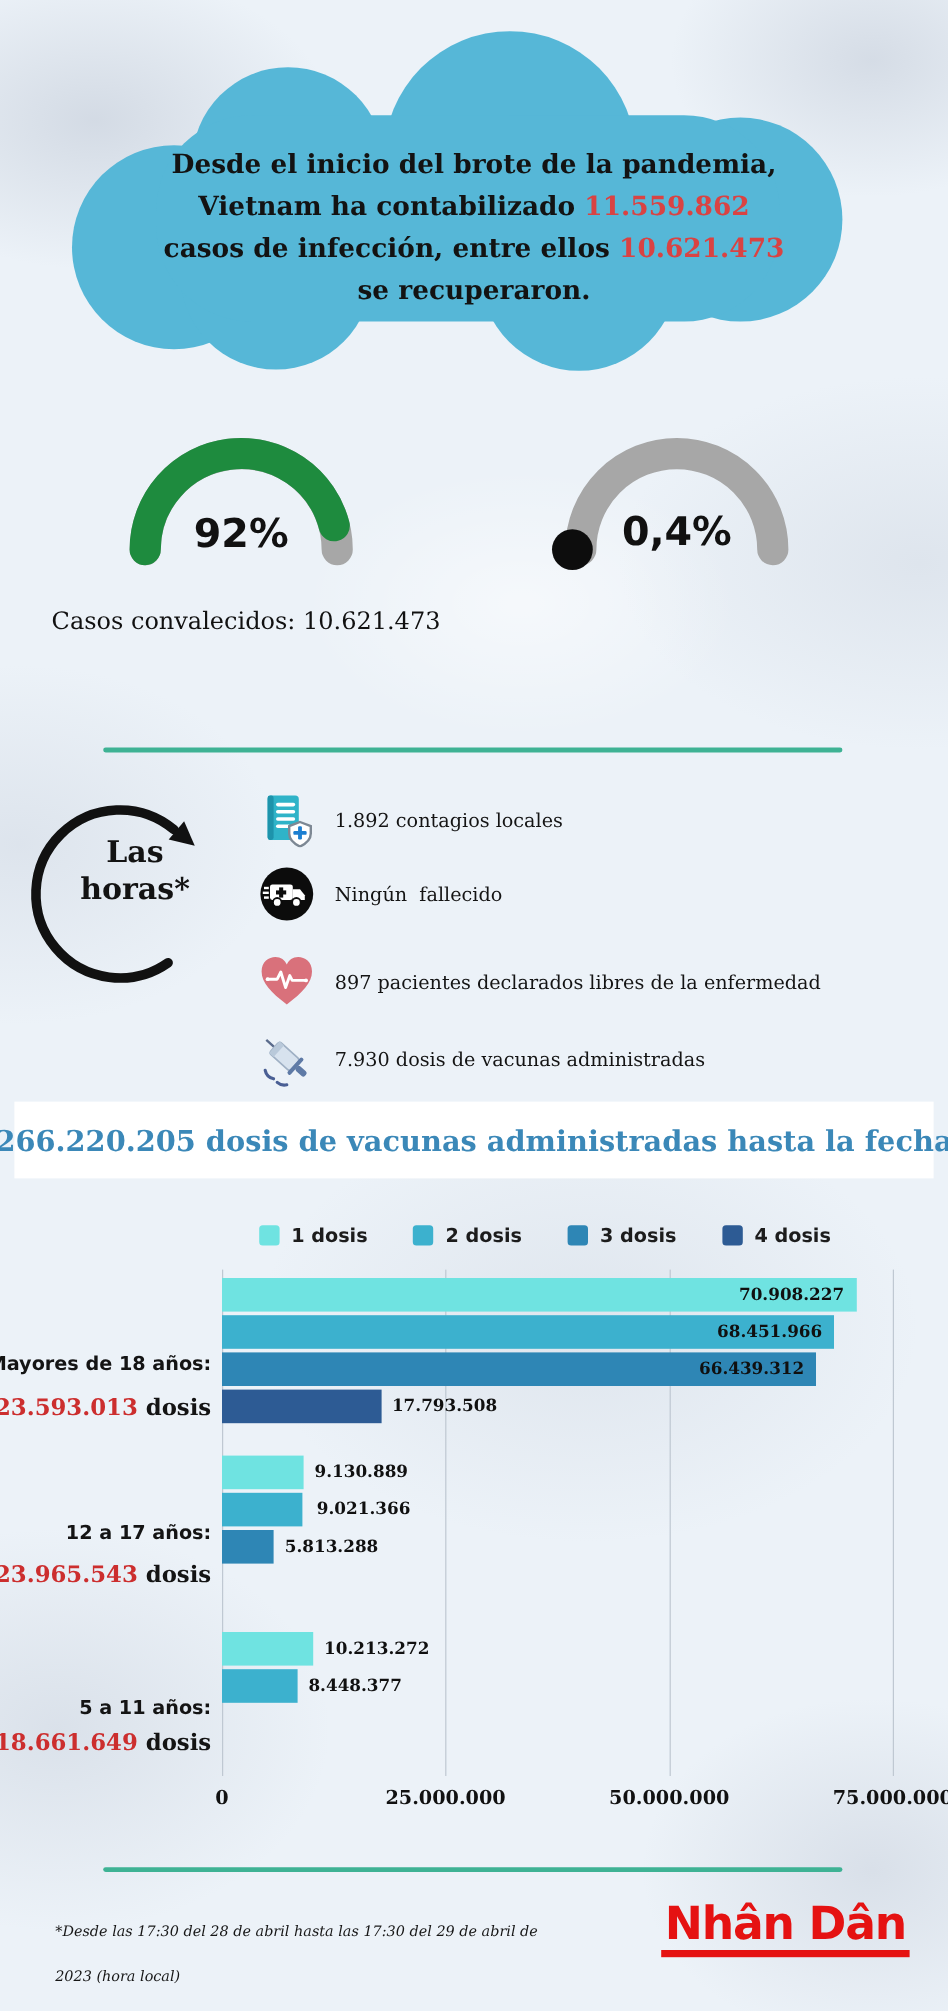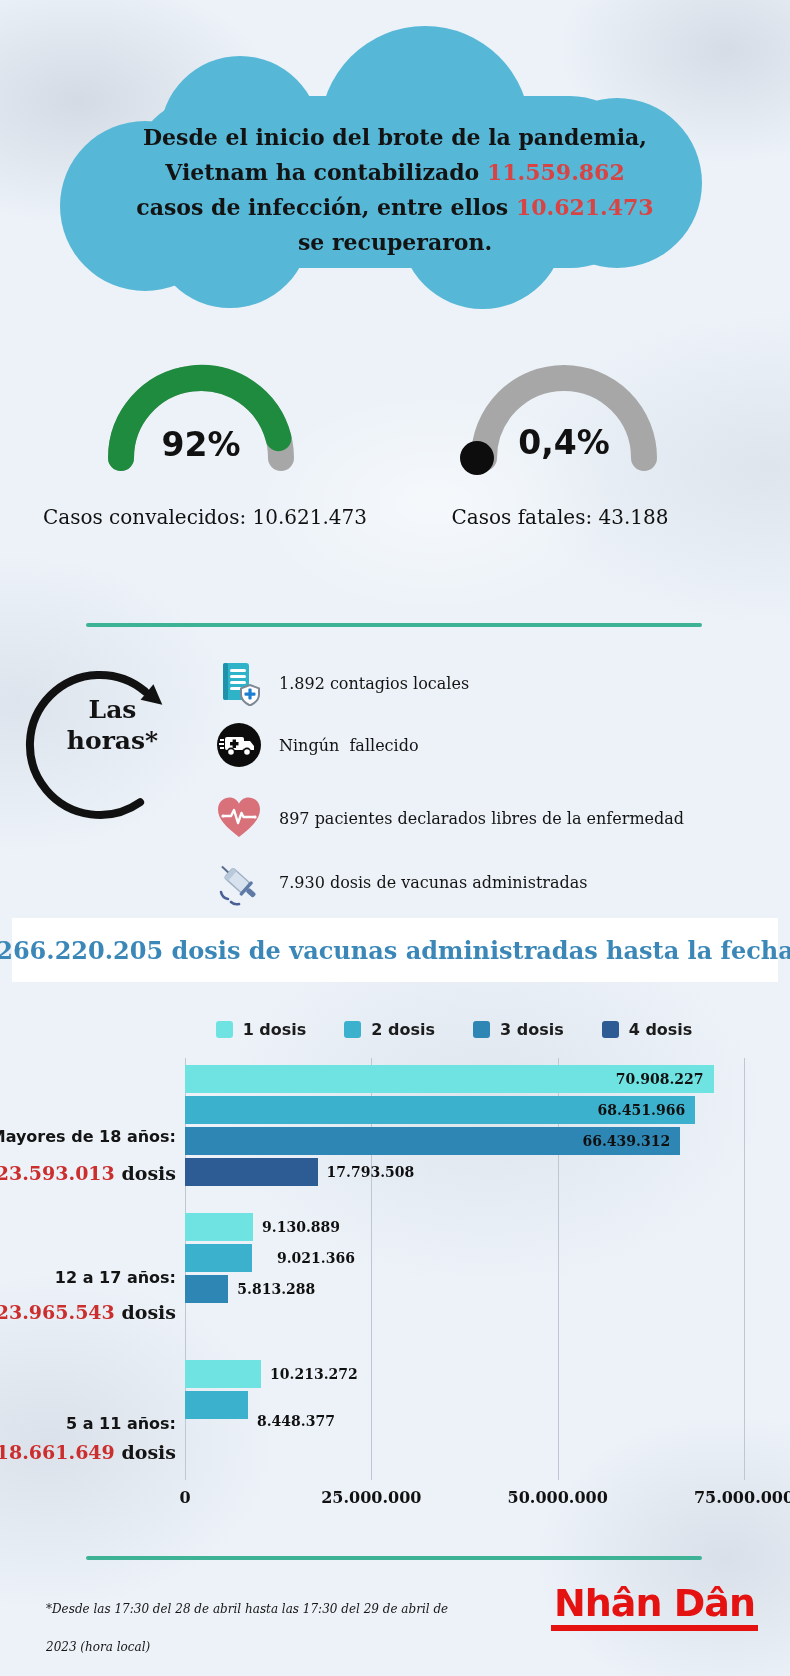--- a/index.html
+++ b/index.html
@@ -95,21 +95,20 @@
     <path id="g0-bg" stroke="#a7a7a7" d="M 26 110 A 80 80 0 0 1 186.0 110.0"></path>
     <path id="g0-fg" d="M 26 110 A 80 80 0 0 1 183.5 90.1" stroke="#1e8b3e"></path>
     <text class="gauge-label" x="106" y="108">92%</text>
   </svg>
   <svg class="gauge" style="left:452px;top:348px" width="220" height="132" viewBox="0 0 220 132">
     <path id="g1-bg" stroke="#a7a7a7" d="M 32 110 A 80 80 0 0 1 192.0 110.0"></path>
     <circle cx="25" cy="110" r="17" fill="#0d0d0d"></circle>
     <text class="gauge-label" x="112" y="106">0,4%</text>
   </svg>
   <div class="gauge-caption" style="left:40px">Casos convalecidos: 10.621.473</div>
-  <div class="gauge-caption" style="left:395px">Casos fatales: 43.188</div>
 
   <div class="divider" style="top:623px"></div>
 
   <svg class="arrow-svg" width="176" height="170" viewBox="0 0 176 170">
     <path d="M125 26.4 A70 70 0 1 0 120.1 137.3" fill="none" stroke="#111" stroke-width="8" stroke-linecap="round"></path>
     <polygon points="0,-10 20,0 0,10" transform="translate(127,27) rotate(40)" fill="#111"></polygon>
   </svg>
   <div class="t24-title">
     <div>Las</div>
     <div>horas*</div>
@@ -212,27 +211,27 @@
       <div class="bar-label" style="top: 7px; left: 518.5px; transform: translateX(-100%);">70.908.227</div>
       <div class="bar" style="top: 38px; left: 0px; width: 510.2px; background: rgb(60, 177, 206);"></div>
       <div class="bar-label" style="top: 38px; left: 500.2px; transform: translateX(-100%);">68.451.966</div>
       <div class="bar" style="top: 69px; left: 0px; width: 495.2px; background: rgb(46, 134, 181);"></div>
       <div class="bar-label" style="top: 69px; left: 485.2px; transform: translateX(-100%);">66.439.312</div>
       <div class="bar" style="top: 100px; left: 0px; width: 132.6px; background: rgb(45, 91, 148);"></div>
       <div class="bar-label" style="top: 100px; left: 141.6px;">17.793.508</div>
       <div class="bar" style="top: 155px; left: 0px; width: 68.1px; background: rgb(111, 227, 225);"></div>
       <div class="bar-label" style="top: 155px; left: 77.1px;">9.130.889</div>
       <div class="bar" style="top: 186px; left: 0px; width: 67.2px; background: rgb(60, 177, 206);"></div>
-      <div class="bar-label" style="top: 186px; left: 92px;">9.021.366</div>
+      <div class="bar-label" style="top: 186px; left: 79px;">9.021.366</div>
       <div class="bar" style="top: 217px; left: 0px; width: 43.3px; background: rgb(46, 134, 181);"></div>
       <div class="bar-label" style="top: 217px; left: 52.3px;">5.813.288</div>
       <div class="bar" style="top: 302px; left: 0px; width: 76.1px; background: rgb(111, 227, 225);"></div>
       <div class="bar-label" style="top: 302px; left: 85.1px;">10.213.272</div>
       <div class="bar" style="top: 333px; left: 0px; width: 63px; background: rgb(60, 177, 206);"></div>
-      <div class="bar-label" style="top: 333px; left: 72px; margin-top: 16px;">8.448.377</div>
+      <div class="bar-label" style="top: 333px; left: 72px;">8.448.377</div>
     </div>
   <div id="group-labels">
       <div class="grp-name" style="top: 1136px;">Mayores de 18 años:</div>
       <div class="grp-total" style="top: 1173px;"><span class="n">223.593.013</span><span class="s"> dosis</span></div>
       <div class="grp-name" style="top: 1277px;">12 a 17 años:</div>
       <div class="grp-total" style="top: 1312px;"><span class="n">23.965.543</span><span class="s"> dosis</span></div>
       <div class="grp-name" style="top: 1423px;">5 a 11 años:</div>
       <div class="grp-total" style="top: 1452px;"><span class="n">18.661.649</span><span class="s"> dosis</span></div>
     </div>
 

